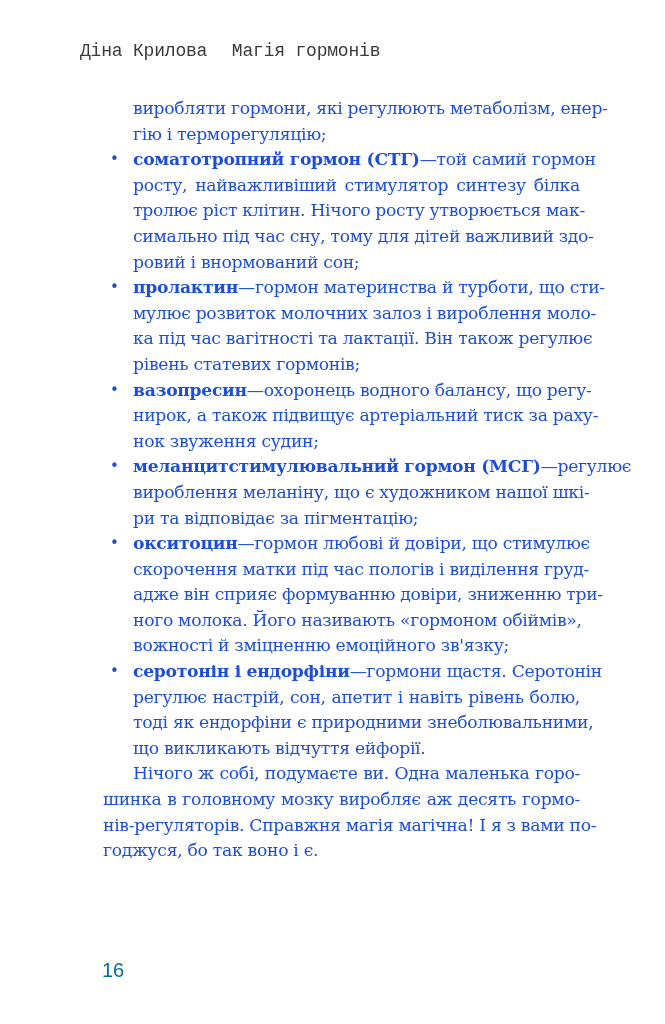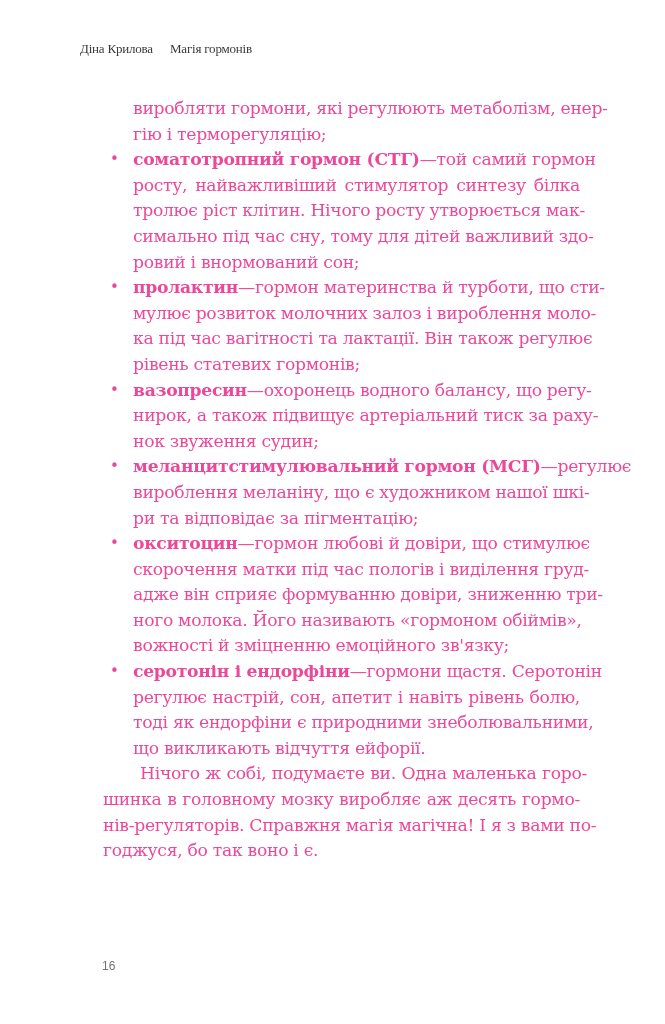--- a/index.html
+++ b/index.html
@@ -1,46 +1,46 @@
 <!DOCTYPE html>
 <html><head>
 <meta charset="utf-8">
 <style>
   html, body { margin:0; padding:0; background:#ffffff; }
   body { width:665px; height:1024px; position:relative; overflow:hidden; }
   .header {
     position:absolute; left:80px; top:41px;
-    font-family:Liberation Serif, serif; font-size:13px; color:#3a3a3a;
+    font-family:Liberation Mono, monospace; font-size:18px; color:#3a3a3a;
     white-space:nowrap; letter-spacing:-0.2px;
   }
   .header .title { margin-left:14px; }
   .body {
     position:absolute; left:0; top:96px; width:665px;
-    font-family:"DejaVu Serif", serif; font-size:17.2px; color:#ec4899;
+    font-family:"DejaVu Serif", serif; font-size:17.2px; color:#1d4ed8;
     letter-spacing:-0.3px;
   }
   .line {
     position:relative; height:25.6px; line-height:25.6px;
     white-space:nowrap; overflow:visible;
   }
   .line .txt {
     position:absolute; left:133px; width:447px;
     text-align:justify; text-align-last:justify;
   }
   .line.last .txt { text-align-last:left; }
   .line.para .txt { left:103px; width:477px; }
-  .line.para-first .txt { left:133px; width:447px;margin-left:7px; }
+  .line.para-first .txt { left:133px; width:447px; }
   .bullet {
     position:absolute; left:110px; top:0;
     font-family:"DejaVu Sans", sans-serif; font-size:15px;
   }
   .term { font-weight:bold; }
   .page-number {
     position:absolute; left:102px; top:959px;
-    font-family:"Liberation Sans", sans-serif; font-size:12px; color:#737373;
+    font-family:"Liberation Sans", sans-serif; font-size:20px; color:#0369a1;
   }
 </style>
 </head>
 <body>
 
 <div class="header">
   <span>Діна Крилова</span>
   <span class="title">Магія гормонів</span>
 </div>
 

